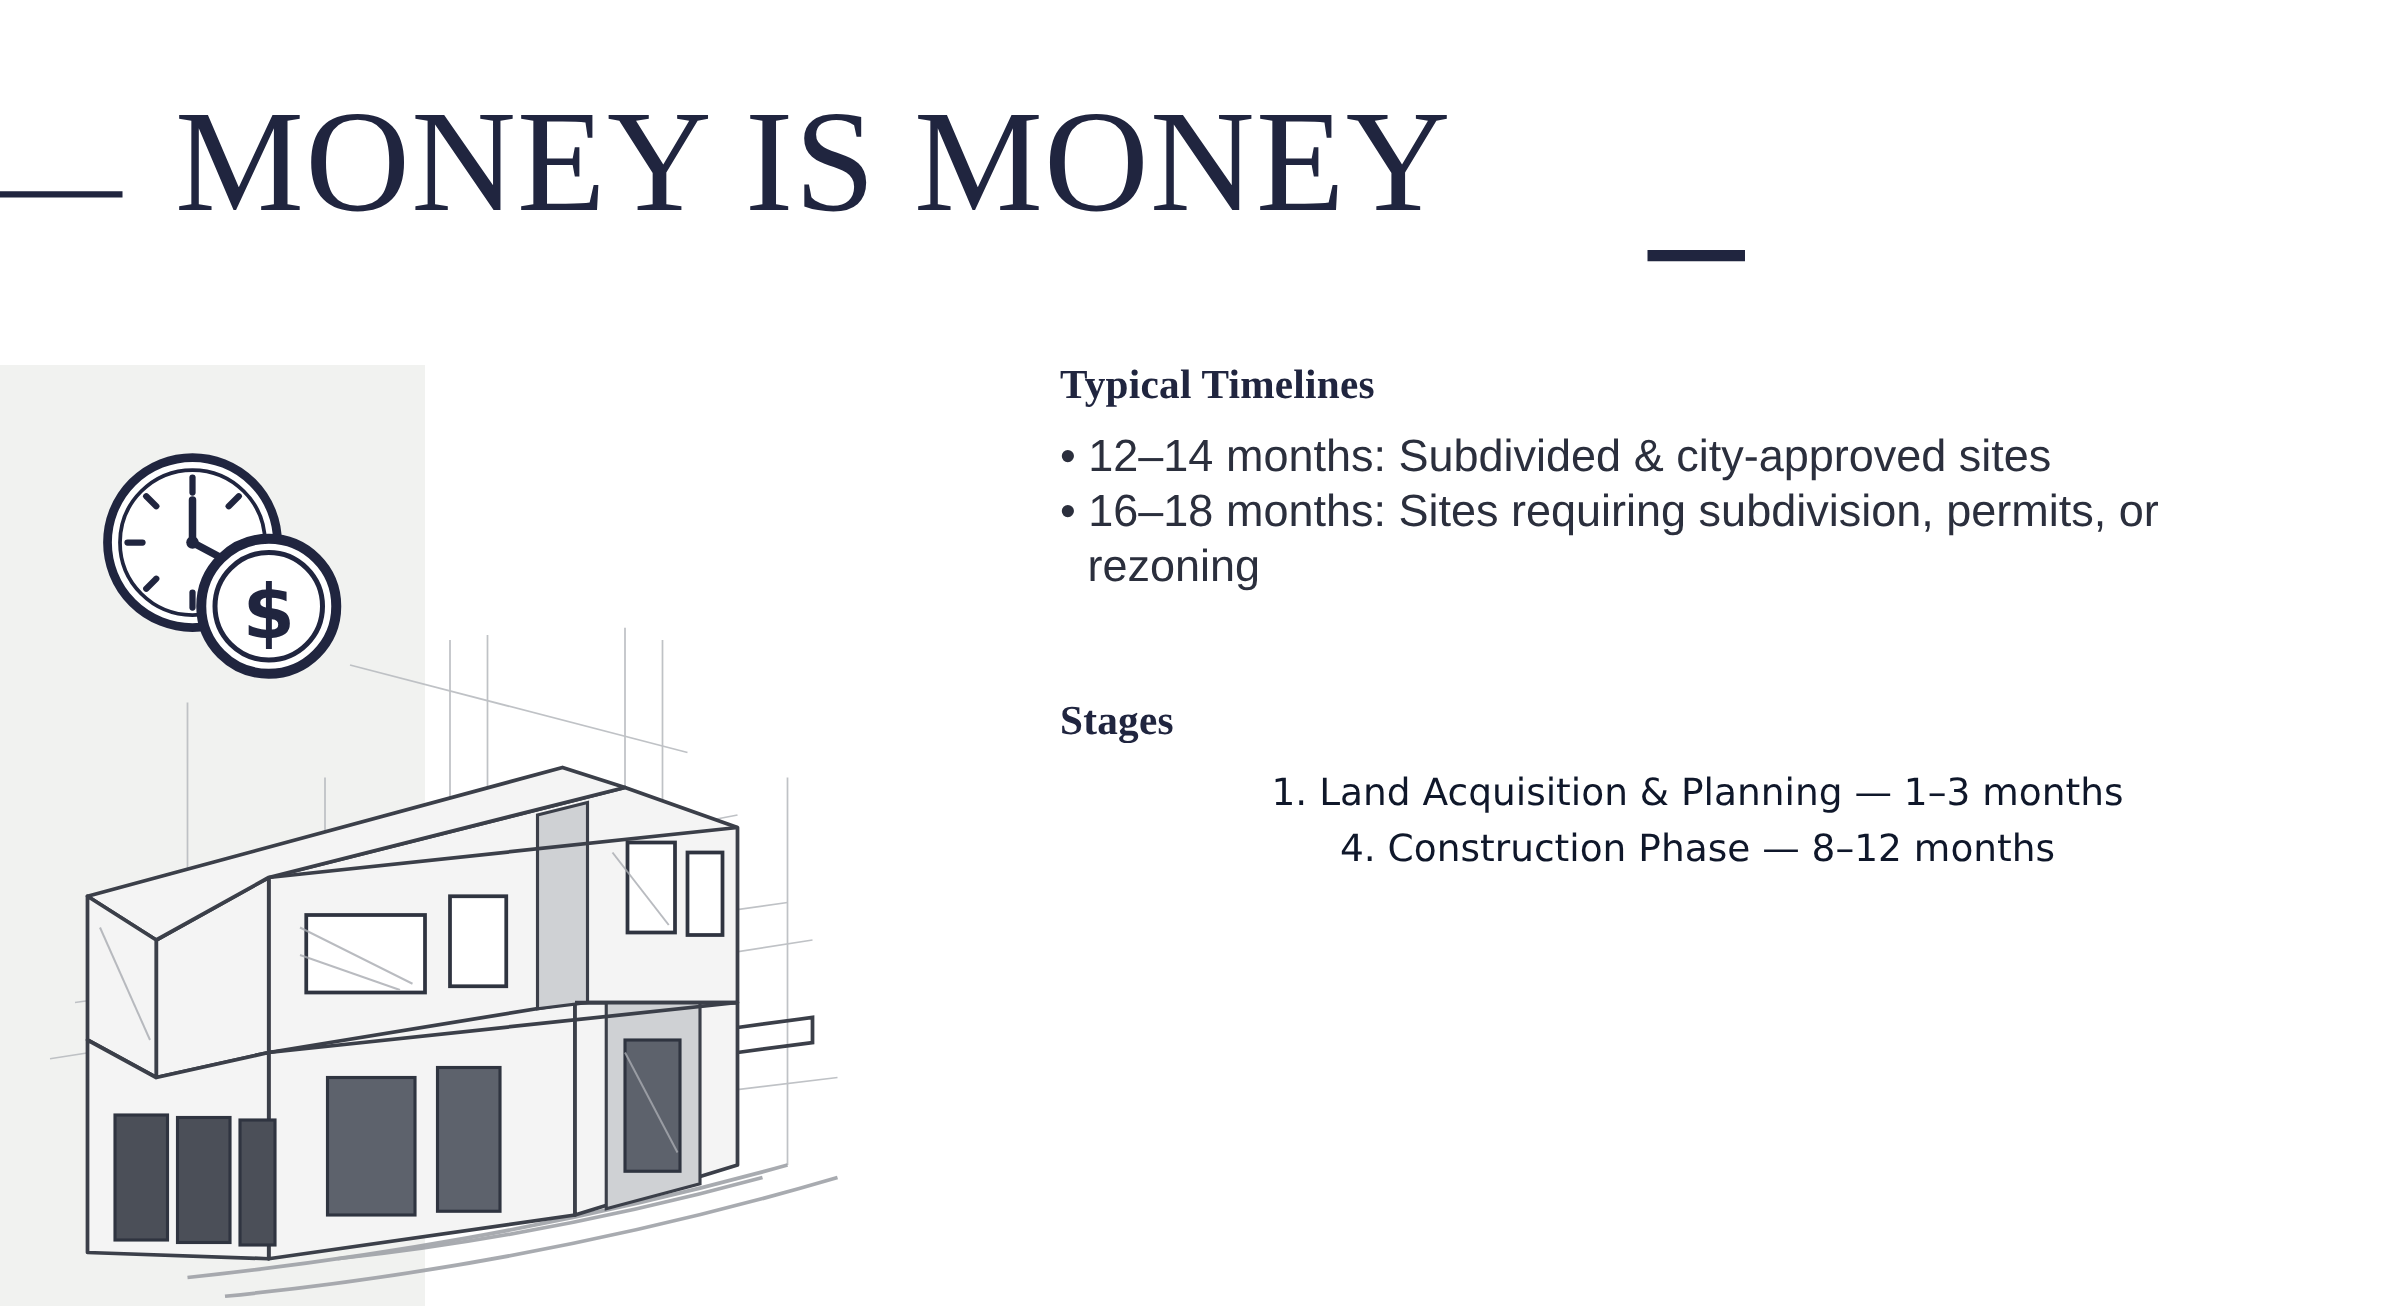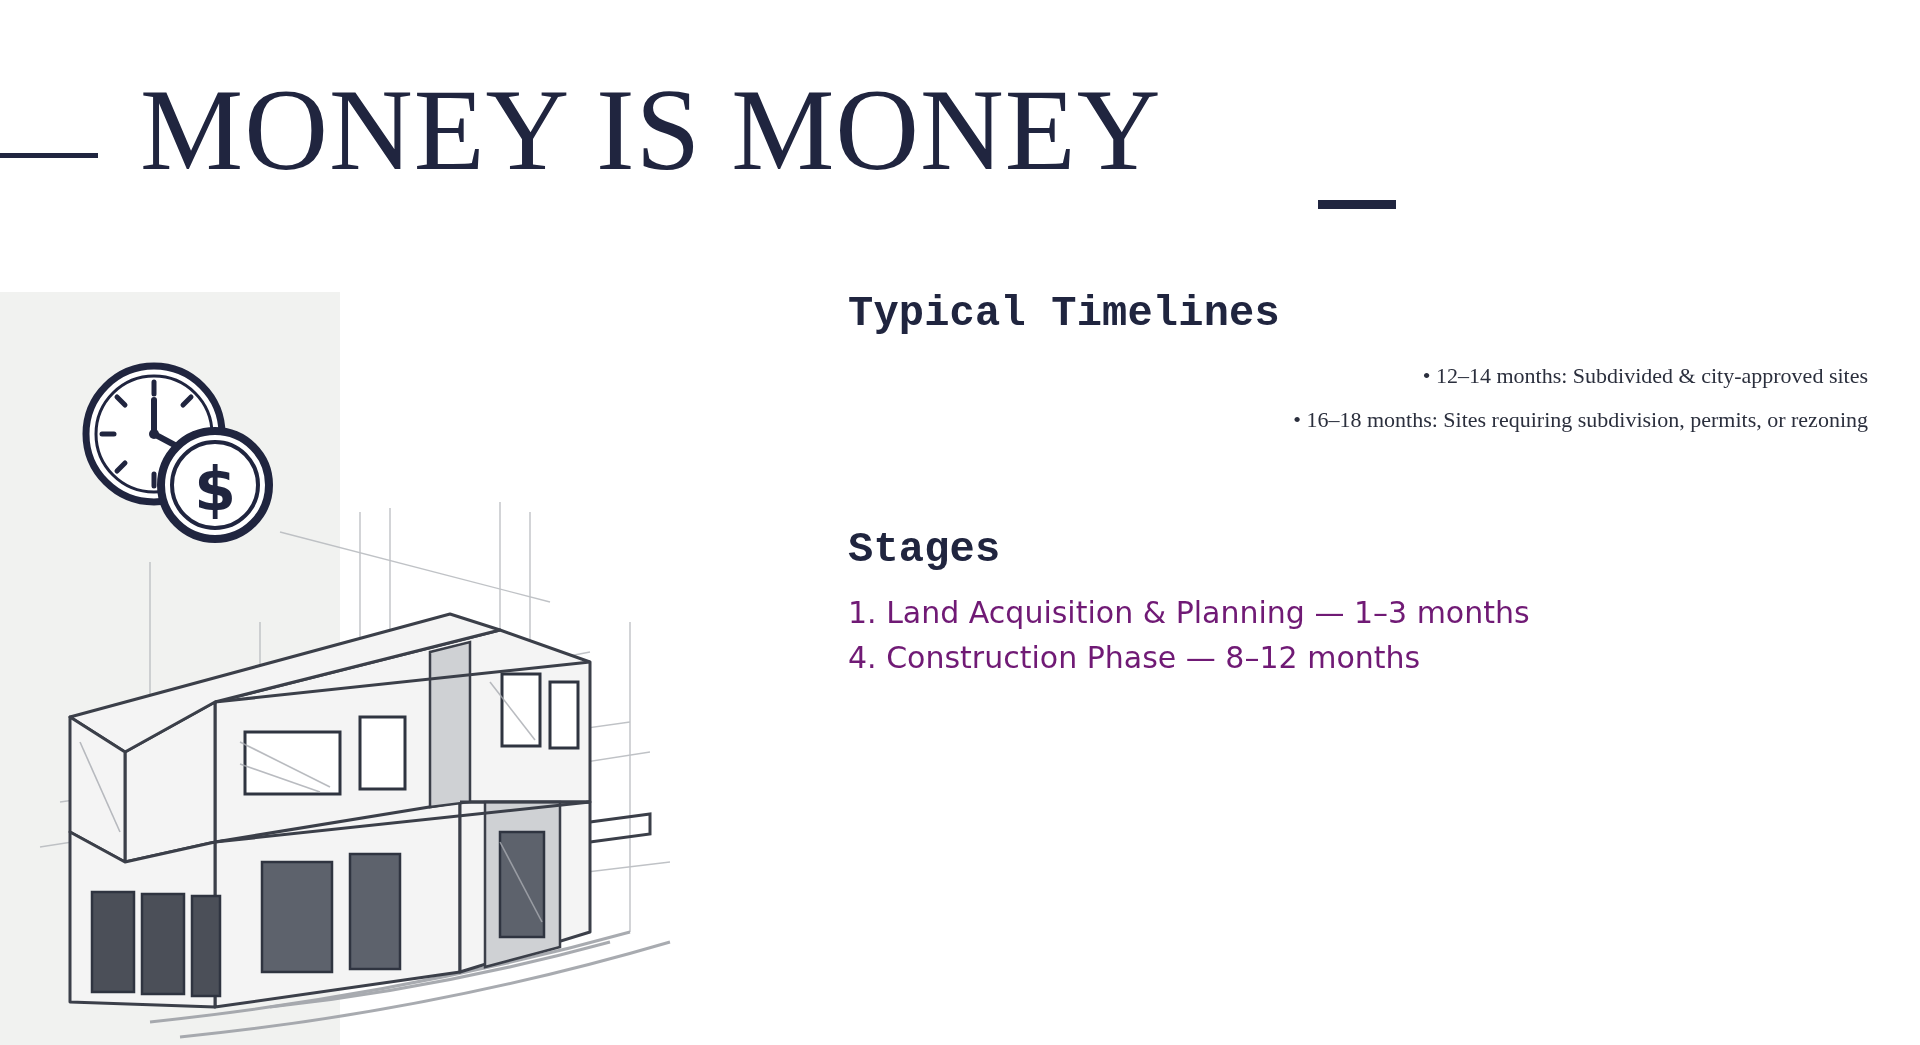--- a/index.html
+++ b/index.html
@@ -85,59 +85,59 @@
   }
 
   
   .content {
     position: absolute;
     left: 848px;
     top: 290px;
     width: 1020px;
   }
   .section-heading {
-    font-family: Liberation Mono, monospace;
-    font-size: 42px;
+    font-family: Liberation Serif, serif;
+    font-size: 33px;
     font-weight: bold;
     color: #20253f;
     letter-spacing: 0.2px;
     margin: 0 0 16px 0;
   }
   .bullet-list {
     list-style: none;
     margin: 0;
     padding: 0;
   }
   .bullet-list li {
-    font-family: Liberation Serif, serif;
-    font-size: 22px;
+    font-family: Liberation Sans, sans-serif;
+    font-size: 36px;
     line-height: 44px;
     color: #2b2f3d;
     padding-left: 22px;
     text-indent: -22px;
-    text-align: right;
   }
   .bullet-list li::before {
     content: "• ";
     color: #2b2f3d;
   }
   .stages-block {
     margin-top: 84px;
   }
   .stage-list {
     list-style: none;
     margin: 0;
     padding: 0;
   }
   .stage-list li {
     font-family: "DejaVu Sans", sans-serif;
     font-size: 30px;
     line-height: 45px;
-    color: #701a75;
+    color: #0f172a;
     white-space: nowrap;
+    text-align: center;
   }
 </style>
 </head>
 <body>
 
 <div class="title-row">
   <div class="title-dash"></div>
   <h1 class="page-title">MONEY IS MONEY</h1>
 </div>
 <div class="title-cursor"></div>

